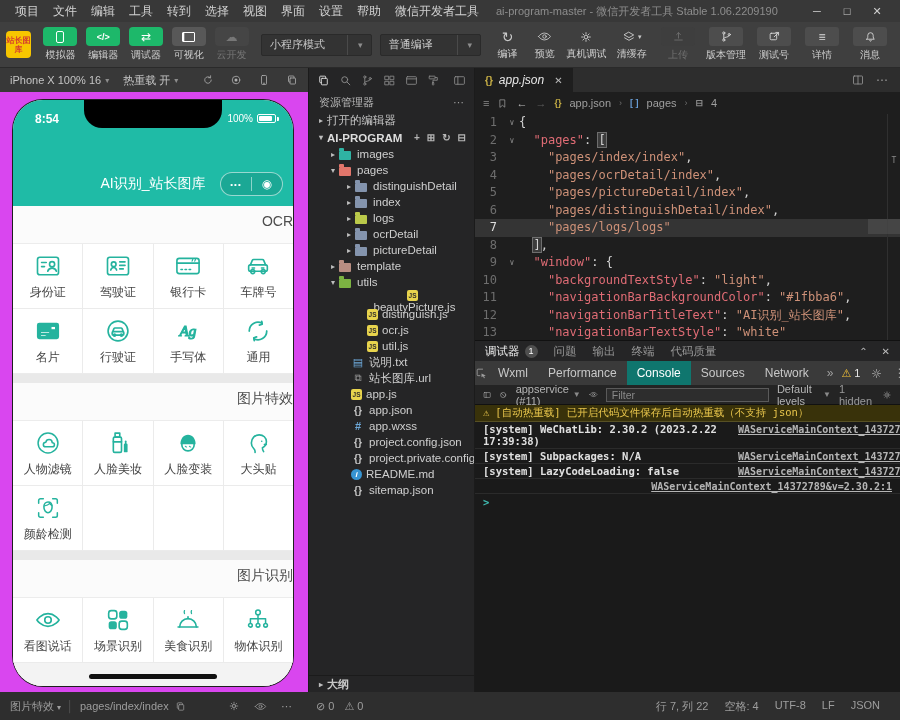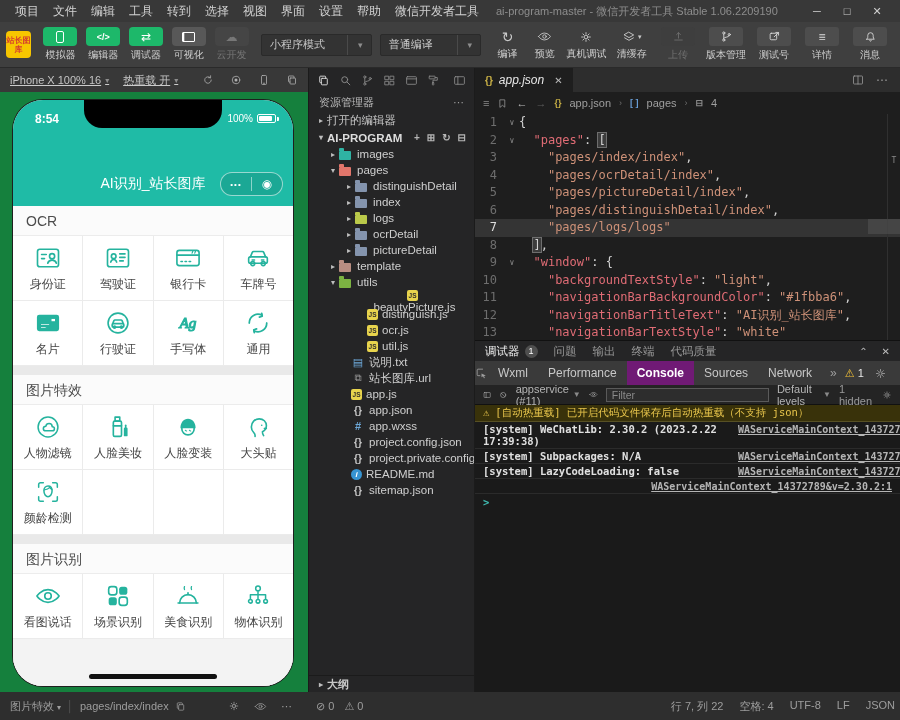--- a/index.html
+++ b/index.html
@@ -33,41 +33,41 @@
   .tb-right { margin-left:auto; display:flex; }
   .tb-rbtn { width:48px; display:flex; flex-direction:column; align-items:center; }
   .tb-rbox { width:34px; height:19px; background:#4d4d4d; border-radius:3px; display:flex; align-items:center; justify-content:center; color:#dcdcdc; }
   .tb-rbtn.disabled .tb-rbox { background:#3e3e3e; color:#707070; }
   .tb-rbtn.disabled .tb-label { color:#707070; }
 
   
   .main { position:absolute; top:68px; bottom:28px; left:0; right:0; display:flex; }
 
   
-  .sim-panel { width:308px; background:#15803d; position:relative; flex:none;text-decoration:underline; }
+  .sim-panel { width:308px; background:#d946ef; position:relative; flex:none; }
   .sim-toolbar { height:24px; background:#383838; display:flex; align-items:center; padding:0 10px; font-size:11px; color:#c4c4c4; }
   .sim-dd { margin-right:14px; display:flex; align-items:center; gap:4px; }
   .sim-dd .arrow { font-size:8px; color:#8d8d8d; }
   .sim-icons { margin-left:auto; display:flex; gap:16px; color:#b0b0b0; align-items:center; }
   .phone { position:absolute; left:13px; top:32px; width:280px; height:586px; background:#f1f1f1; border-radius:30px; overflow:hidden; box-shadow:0 0 0 1px #1f1f1f; display:flex; flex-direction:column; }
   .phone-header { height:106px; background:var(--accent,#1fbba6); position:relative; flex:none; }
   .notch { position:absolute; top:0; left:50%; transform:translateX(-50%); width:138px; height:28px; background:#000; border-radius:0 0 18px 18px; }
   .ph-time { position:absolute; top:12px; left:22px; color:#fff; font-size:12px; font-weight:bold; }
   .ph-batt { position:absolute; top:13px; right:14px; display:flex; align-items:center; gap:4px; color:#fff; font-size:10px; }
   .batt-body { width:19px; height:9px; border:1px solid #fff; border-radius:2px; position:relative; }
   .batt-body::after { content:""; position:absolute; left:1px; top:1px; bottom:1px; width:13px; background:#fff; border-radius:1px; }
   .batt-nub { width:2px; height:4px; background:#fff; border-radius:0 1px 1px 0; margin-left:-3px; }
   .ph-nav { position:absolute; bottom:6px; left:0; right:0; height:32px; display:flex; align-items:center; justify-content:center; }
   .ph-title { color:#fff; font-size:14px; }
   .capsule { position:absolute; right:10px; top:4px; width:63px; height:24px; border:1px solid rgba(255,255,255,.55); background:rgba(0,0,0,.10); border-radius:13px; display:flex; align-items:center; color:#fff; }
   .capsule .dots { flex:1; text-align:center; font-size:8px; letter-spacing:1px; }
   .capsule .divider { width:1px; height:14px; background:rgba(255,255,255,.5); }
   .capsule .target { flex:1; text-align:center; font-size:12px; }
   .phone-body { flex:1; background:#e9e9e9; display:flex; flex-direction:column; overflow:hidden; position:relative; }
-  .sec-header { height:30px; line-height:30px; padding-left:13px; background:#fbfbfb; color:#4c4c4c; font-size:14px; border-bottom:1px solid #ececec; }
+  .sec-header { height:38px; line-height:30px; padding-left:13px; background:#fbfbfb; color:#4c4c4c; font-size:14px; border-bottom:1px solid #ececec;text-align:right; }
   .sec-header.gapped { margin-top:9px; }
   .grid { display:grid; grid-template-columns:repeat(4,1fr); gap:1px; background:#ebebeb; border-bottom:1px solid #ebebeb; }
   .card { background:#fff; height:64px; display:flex; flex-direction:column; align-items:center; justify-content:center; }
   .card-icon { width:28px; height:28px; color:#25b39e; fill:none; stroke:currentColor; }
   .card-label { font-size:12px; color:#454545; margin-top:4px; }
   .phone-filler { flex:1; background:#f3f3f3; }
   .home-bar { position:absolute; bottom:7px; left:50%; transform:translateX(-50%); width:128px; height:5px; background:#111; border-radius:3px; }
 
   
   .explorer { width:167px; background:#252526; border-right:1px solid #1b1b1b; border-left:1px solid #1b1b1b; position:relative; flex:none; font-size:12px; overflow:hidden; }
@@ -121,21 +121,21 @@
   
   .debug-panel { height:352px; flex:none; display:flex; flex-direction:column; border-top:1px solid #111; background:#191919; }
   .dbg-tabs { height:20px; background:#252526; display:flex; align-items:center; padding:0 10px; gap:16px; font-size:11.5px; color:#969696; flex:none; }
   .dbg-tab { display:flex; align-items:center; gap:5px; }
   .dbg-tab.active { color:#f0f0f0; }
   .dbg-badge { background:#4f4f4f; color:#fff; font-size:9px; min-width:13px; height:13px; border-radius:7px; display:flex; align-items:center; justify-content:center; padding:0 3px; }
   .dbg-win { margin-left:auto; display:flex; gap:14px; color:#bdbdbd; font-size:10px; }
   .devtools-row { height:24px; background:#3a3a3a; display:flex; align-items:stretch; font-size:12px; color:#c8c8c8; flex:none; }
   .dt-inspect { width:28px; display:flex; align-items:center; justify-content:center; color:#9e9e9e; }
   .dt-tab { display:flex; align-items:center; padding:0 10px; }
-  .dt-tab.active { background:#701a75; color:#fff;font-weight:bold; }
+  .dt-tab.active { background:#0f766e; color:#fff; }
   .dt-more { display:flex; align-items:center; padding:0 8px; color:#9e9e9e; }
   .dt-right { margin-left:auto; display:flex; align-items:center; gap:10px; padding-right:8px; }
   .warn-badge { color:#f2c037; font-size:11px; display:flex; align-items:center; gap:3px; }
   .warn-badge b { color:#e8e8e8; font-weight:normal; }
   .console-toolbar { height:20px; background:#242424; border-bottom:1px solid #111; display:flex; align-items:center; gap:8px; padding:0 8px; font-size:11px; color:#b5b5b5; flex:none; }
   .ct-dd { display:flex; align-items:center; gap:4px; }
   .ct-dd .arrow { font-size:8px; color:#8a8a8a; }
   .filter-input { width:230px; height:14px; background:#2d2d2d; border:1px solid #5a5a5a; color:#ccc; font-size:10.5px; padding:0 5px; font-family:"Liberation Sans",sans-serif; }
   .filter-input::placeholder { color:#8a8a8a; }
   .ct-hidden { margin-left:auto; display:flex; align-items:center; gap:8px; color:#9a9a9a; }
@@ -145,21 +145,21 @@
   .log-text { width:255px; flex:none; white-space:pre-wrap; }
   .log-link { margin-left:auto; color:#b5b5b5; text-decoration:underline; white-space:nowrap; font-weight:bold; font-size:10px; padding-top:1px; }
   .prompt-row { color:#3fb9af; padding:2px 8px; font-weight:bold; }
 
   
   .statusbar { position:absolute; bottom:0; left:0; right:0; height:28px; background:#2e2e2e; display:flex; align-items:center; font-size:11px; color:#9d9d9d; }
   .sb-sim { width:308px; display:flex; align-items:center; gap:6px; padding:0 10px; flex:none; }
   .sb-sep { color:#555; }
   .sb-simicons { margin-left:auto; display:flex; gap:14px; align-items:center; padding-right:6px; }
   .sb-problems { display:flex; gap:10px; padding-left:8px; }
-  .sb-right { margin-left:auto; display:flex; gap:16px; padding-right:5px; }
+  .sb-right { margin-left:auto; display:flex; gap:16px; padding-right:20px; }
   .arrow-sm { font-size:8px; }
 </style>
 </head>
 <body>
 
 <svg width="0" height="0" style="position:absolute" aria-hidden="true">
   <defs>
     <symbol id="ic-idcard" viewBox="0 0 24 24" fill="none" stroke="currentColor" stroke-width="1.4" stroke-linecap="round" stroke-linejoin="round">
         <rect x="3" y="4.5" width="18" height="15" rx="2"></rect>
         <path d="M6.5 9h4M6.5 12.5h2.5"></path>

